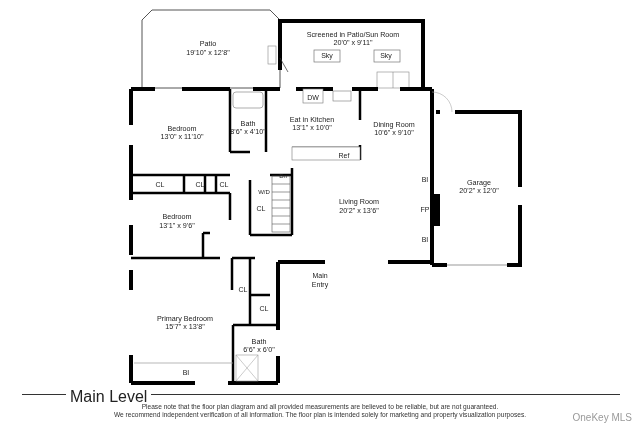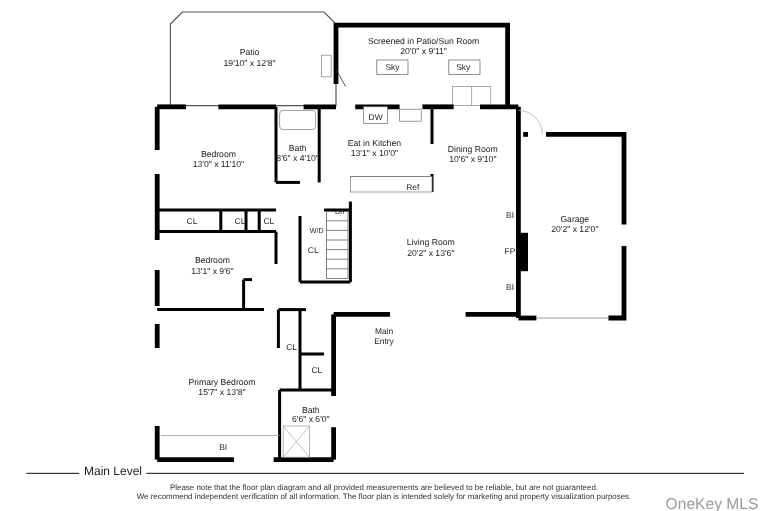--- a/index.html
+++ b/index.html
@@ -1,26 +1,26 @@
 <!DOCTYPE html>
 <html><head>
   <meta charset="utf-8">
   <style>
     html, body { margin:0; padding:0; background:#ffffff; }
     body { width:640px; height:426px; position:relative; overflow:hidden; font-family:"Liberation Sans", sans-serif; }
     #plan { position:absolute; left:0; top:0; }
     .room-label { font-family:"Liberation Sans", sans-serif; font-size:7.2px; fill:#222; text-anchor:middle; }
     .small-label { font-family:"Liberation Sans", sans-serif; font-size:7px; fill:#222; text-anchor:middle; }
     .tiny-label { font-family:"Liberation Sans", sans-serif; font-size:6px; fill:#222; text-anchor:middle; }
-    .level-title { position:absolute; left:66px; top:388px; font-size:10px; color:#222; background:#fff; padding:0 4px; }
+    .level-title { position:absolute; left:66px; top:388px; font-size:16px; color:#222; background:#fff; padding:0 4px; }
     .level-line { position:absolute; left:22px; right:20px; top:394px; height:1px; background:#333; }
     .disclaimer { position:absolute; left:0; width:640px; text-align:center; font-size:6.6px; color:#333; }
     .d1 { top:403px; }
     .d2 { top:411px; }
-    .watermark { position:absolute; right:8px; top:412px; font-size:13px; color:#9a9a9a; }
+    .watermark { position:absolute; right:8px; top:412px; font-size:10px; color:#9a9a9a; }
   </style>
 </head>
 <body>
 
 <svg id="plan" width="640" height="426" viewBox="0 0 640 426" xmlns="http://www.w3.org/2000/svg">
 
   <polygon points="142,88 142,20 152,10 270,10 280,20 280,88" fill="none" stroke="#555" stroke-width="1"></polygon>
 
   <g stroke="#000" stroke-width="4" fill="none">
     <polyline points="280,70 280,21 423,21 423,88"></polyline>

